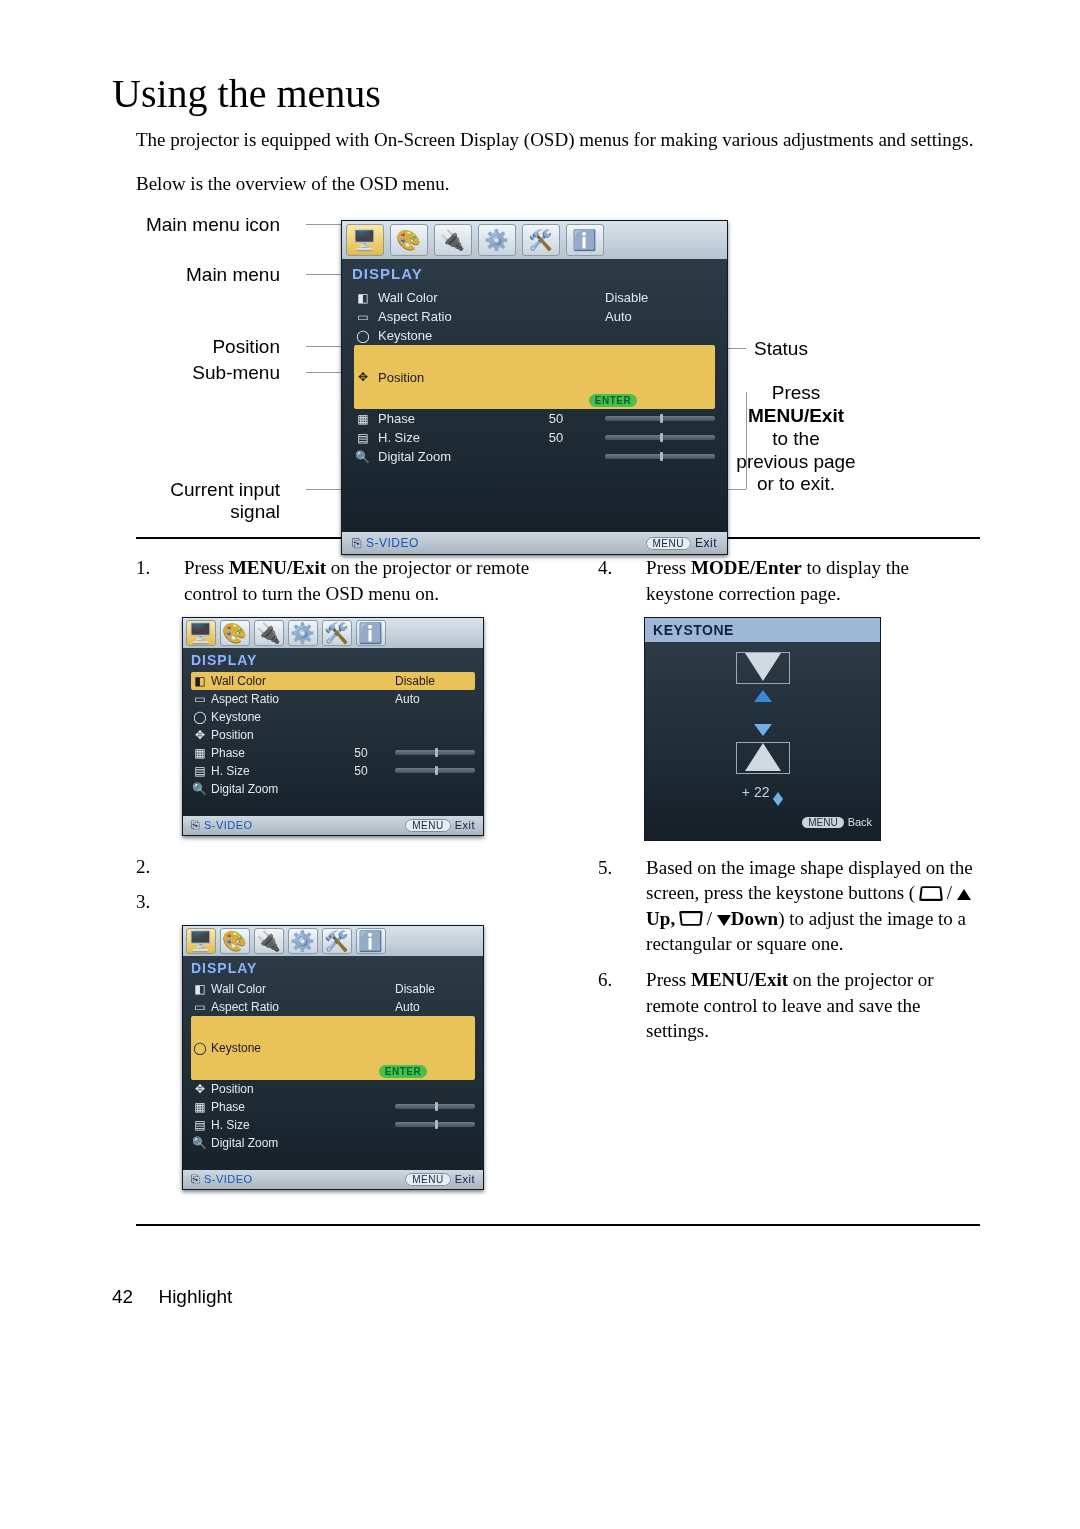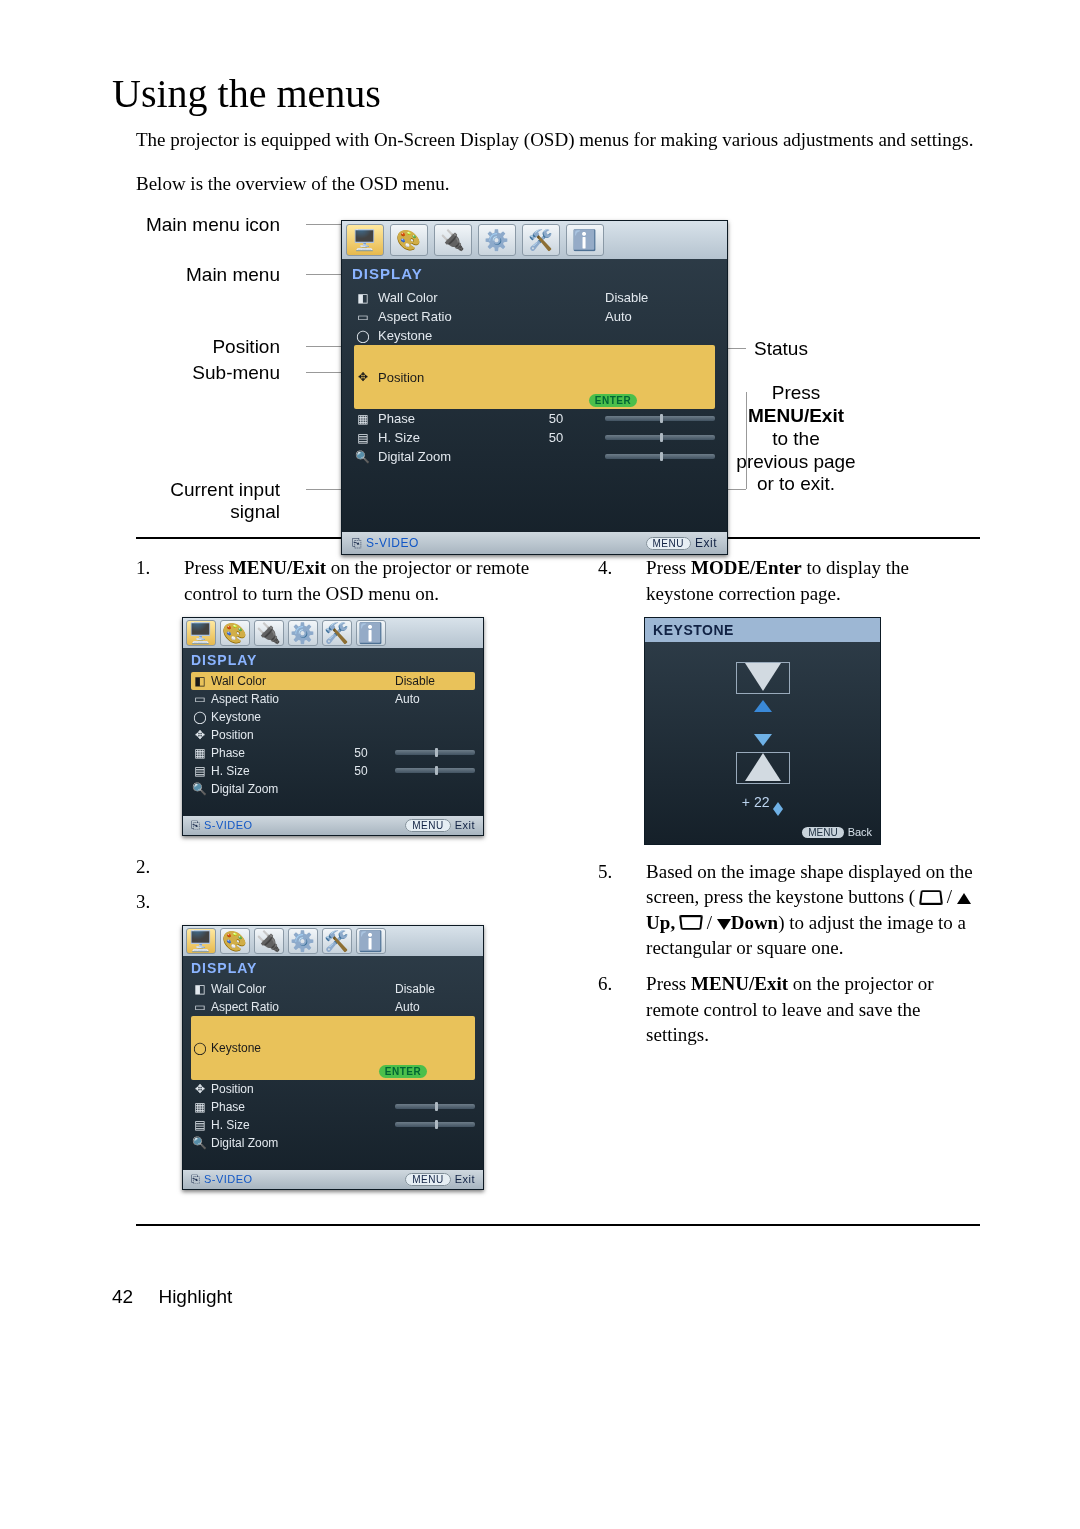--- a/index.html
+++ b/index.html
@@ -136,26 +136,26 @@
     color:#fff; font-family: Arial, sans-serif;
     border:1px solid #0d1a24;
     margin: 8px 0 14px 46px;
   }
   .keystone-title {
     background:#9db7d4; color:#124; font-weight:bold;
     font-size:14px; padding:4px 8px; letter-spacing:0.5px;
   }
   .keystone-body {
     display:flex; flex-direction:column; align-items:center;
-    padding: 20px 0 8px 0; gap:6px;
+    padding: 10px 0 8px 0; gap:6px;
   }
   .arrow-up { width:0;height:0;border-left:9px solid transparent;border-right:9px solid transparent;border-bottom:12px solid #3a89d8; }
   .arrow-down-soft { width:0;height:0;border-left:9px solid transparent;border-right:9px solid transparent;border-top:12px solid #6fb1e6; }
   .keystone-val { color:#bcd4ef; font-size:14px; margin-top:4px; }
-  .keystone-footer { text-align:right; font-size:11px; color:#d6e1ea; padding:2px 8px 6px 8px; }
+  .keystone-footer { text-align:right; font-size:11px; color:#d6e1ea; padding:2px 8px 12px 8px; }
   .keystone-footer .pill { background:#c8d3db; color:#234; border-radius:10px; padding:0 6px; font-size:10px; margin-right:4px; }
 
   .tri { display:inline-block; width:0; height:0; vertical-align: -1px; }
   .tri-left  { border-top:7px solid transparent; border-bottom:7px solid transparent; border-right:11px solid #000; }
   .tri-right { border-top:7px solid transparent; border-bottom:7px solid transparent; border-left:11px solid #000; }
   .tri-up    { border-left:7px solid transparent; border-right:7px solid transparent; border-bottom:11px solid #000; }
   .tri-down  { border-left:7px solid transparent; border-right:7px solid transparent; border-top:11px solid #000; }
   .trap-top-glyph, .trap-bot-glyph {
     display:inline-block; width:18px; height:12px; border:2px solid #000; vertical-align:-2px;
   }

